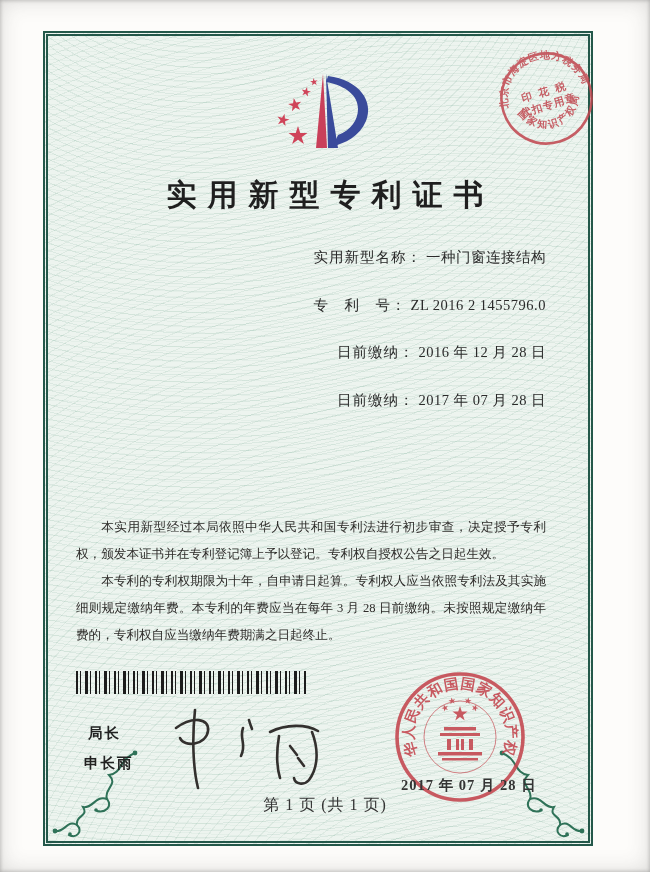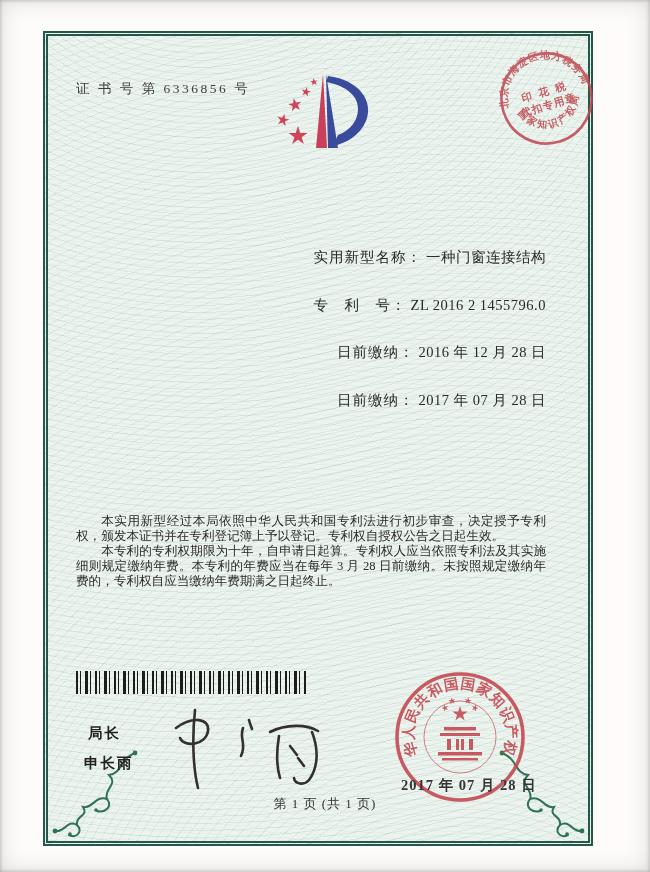--- a/index.html
+++ b/index.html
@@ -42,21 +42,21 @@
     text-indent:11px;
   }
 
   .fields{left:76px;top:248px;width:470px;text-align:right;}
   .field-row{height:21px;margin-bottom:26.5px;font-size:14.5px;color:#2a2a2a;white-space:nowrap;}
   .field-label{display:inline-block;min-width:104px;letter-spacing:1px;}
   .field-value{margin-left:4px;letter-spacing:.5px;}
 
   .body-text{
     left:76px;top:514px;width:470px;
-    font-size:12.6px;line-height:15px;text-align:justify;color:#2d2b29;
+    font-size:12.6px;line-height:27px;text-align:justify;color:#2d2b29;
   }
   .body-text p{margin:0;text-indent:2em;}
 
   .barcode{
     left:76px;top:671px;width:232px;height:23px;
     background:repeating-linear-gradient(90deg,
       #1c1c1c 0 2px,  rgba(0,0,0,0) 2px 4px,
       #1c1c1c 4px 5px, rgba(0,0,0,0) 5px 9px,
       #1c1c1c 9px 12px, rgba(0,0,0,0) 12px 14px,
       #1c1c1c 14px 15px, rgba(0,0,0,0) 15px 19px,
@@ -74,21 +74,21 @@
   .signature{left:148px;top:698px;width:212px;height:96px;}
   .signature path{stroke:#33302e;stroke-width:2.6;fill:none;stroke-linecap:round;}
 
   .seal{left:393px;top:670px;width:134px;height:134px;opacity:.88;}
   .seal text{fill:#c4454e;font-family:"Liberation Sans","DejaVu Sans",sans-serif;font-weight:bold;}
   .seal-date{
     left:401px;top:776px;font-size:14.5px;letter-spacing:1px;color:#343434;
     font-weight:600;z-index:5;
   }
 
-  .footer{left:0;right:0;top:795px;text-align:center;font-size:13px;color:#333;letter-spacing:1px;}
+  .footer{left:0;right:0;top:795px;text-align:center;font-size:16px;color:#333;letter-spacing:1px;}
 
   .flourish{width:96px;height:96px;}
   .flourish path{stroke:#2f7258;stroke-width:2;fill:none;stroke-linecap:round;}
   .flourish circle{fill:#2f7258;}
   .flourish-left{left:47px;top:747px;}
   .flourish-right{left:494px;top:747px;transform:scaleX(-1);}
 </style>
 </head>
 <body>
 
@@ -105,21 +105,20 @@
   </svg>
   <svg class="abs flourish flourish-right" viewBox="0 0 96 96">
     <path d="M88,6 C72,12 76,26 62,28 C72,38 56,42 60,52 C48,48 46,62 36,60 C42,70 28,68 30,78 C20,72 18,86 8,84"></path>
     <path d="M60,52 C66,60 58,66 50,64 M30,78 C36,84 30,92 22,88"></path>
     <circle cx="88" cy="6" r="2.4"></circle>
       <circle cx="8" cy="84" r="2.4"></circle>
     <circle cx="49" cy="63" r="1.8"></circle>
       <circle cx="23" cy="87" r="1.8"></circle>
   </svg>
 
-  <div class="abs cert-number">证 书 号 第 6336856 号</div>
 
   <svg class="abs logo" viewBox="0 0 142 108" xmlns="http://www.w3.org/2000/svg">
     <defs>
       <polygon id="st" points="0,-1 0.224,-0.309 0.951,-0.309 0.363,0.118 0.588,0.809 0,0.382 -0.588,0.809 -0.363,0.118 -0.951,-0.309 -0.224,-0.309"></polygon>
     </defs>
     <g fill="#cf4459">
       <use href="#st" transform="translate(42,78) scale(10)"></use>
       <use href="#st" transform="translate(27,62) scale(6.5) rotate(14)"></use>
       <use href="#st" transform="translate(39,47) scale(7) rotate(-10)"></use>
       <use href="#st" transform="translate(50,34) scale(5) rotate(12)"></use>
@@ -137,20 +136,21 @@
     <text font-size="10" letter-spacing="1">
       <textPath xlink:href="#taxTop" href="#taxTop" startOffset="50%" text-anchor="middle">北京市海淀区地方税务局</textPath>
     </text>
     <text font-size="10" letter-spacing="2">
       <textPath xlink:href="#taxBot" href="#taxBot" startOffset="50%" text-anchor="middle">国家知识产权局</textPath>
     </text>
     <text x="48.5" y="45" font-size="10.5" text-anchor="middle" letter-spacing="2">印 花 税</text>
     <text x="48.5" y="59" font-size="10.5" text-anchor="middle" letter-spacing="1">代扣专用章</text>
   </svg>
 
+  <div class="abs title">实用新型专利证书</div>
 
   <div class="abs fields">
     <div class="field-row">
       <span class="field-label">实用新型名称：</span><span class="field-value">一种门窗连接结构</span>
     </div>
     <div class="field-row">
       <span class="field-label">专　利　号：</span><span class="field-value">ZL 2016 2 1455796.0</span>
     </div>
     <div class="field-row">
       <span class="field-label">日前缴纳：</span><span class="field-value">2016 年 12 月 28 日</span>

